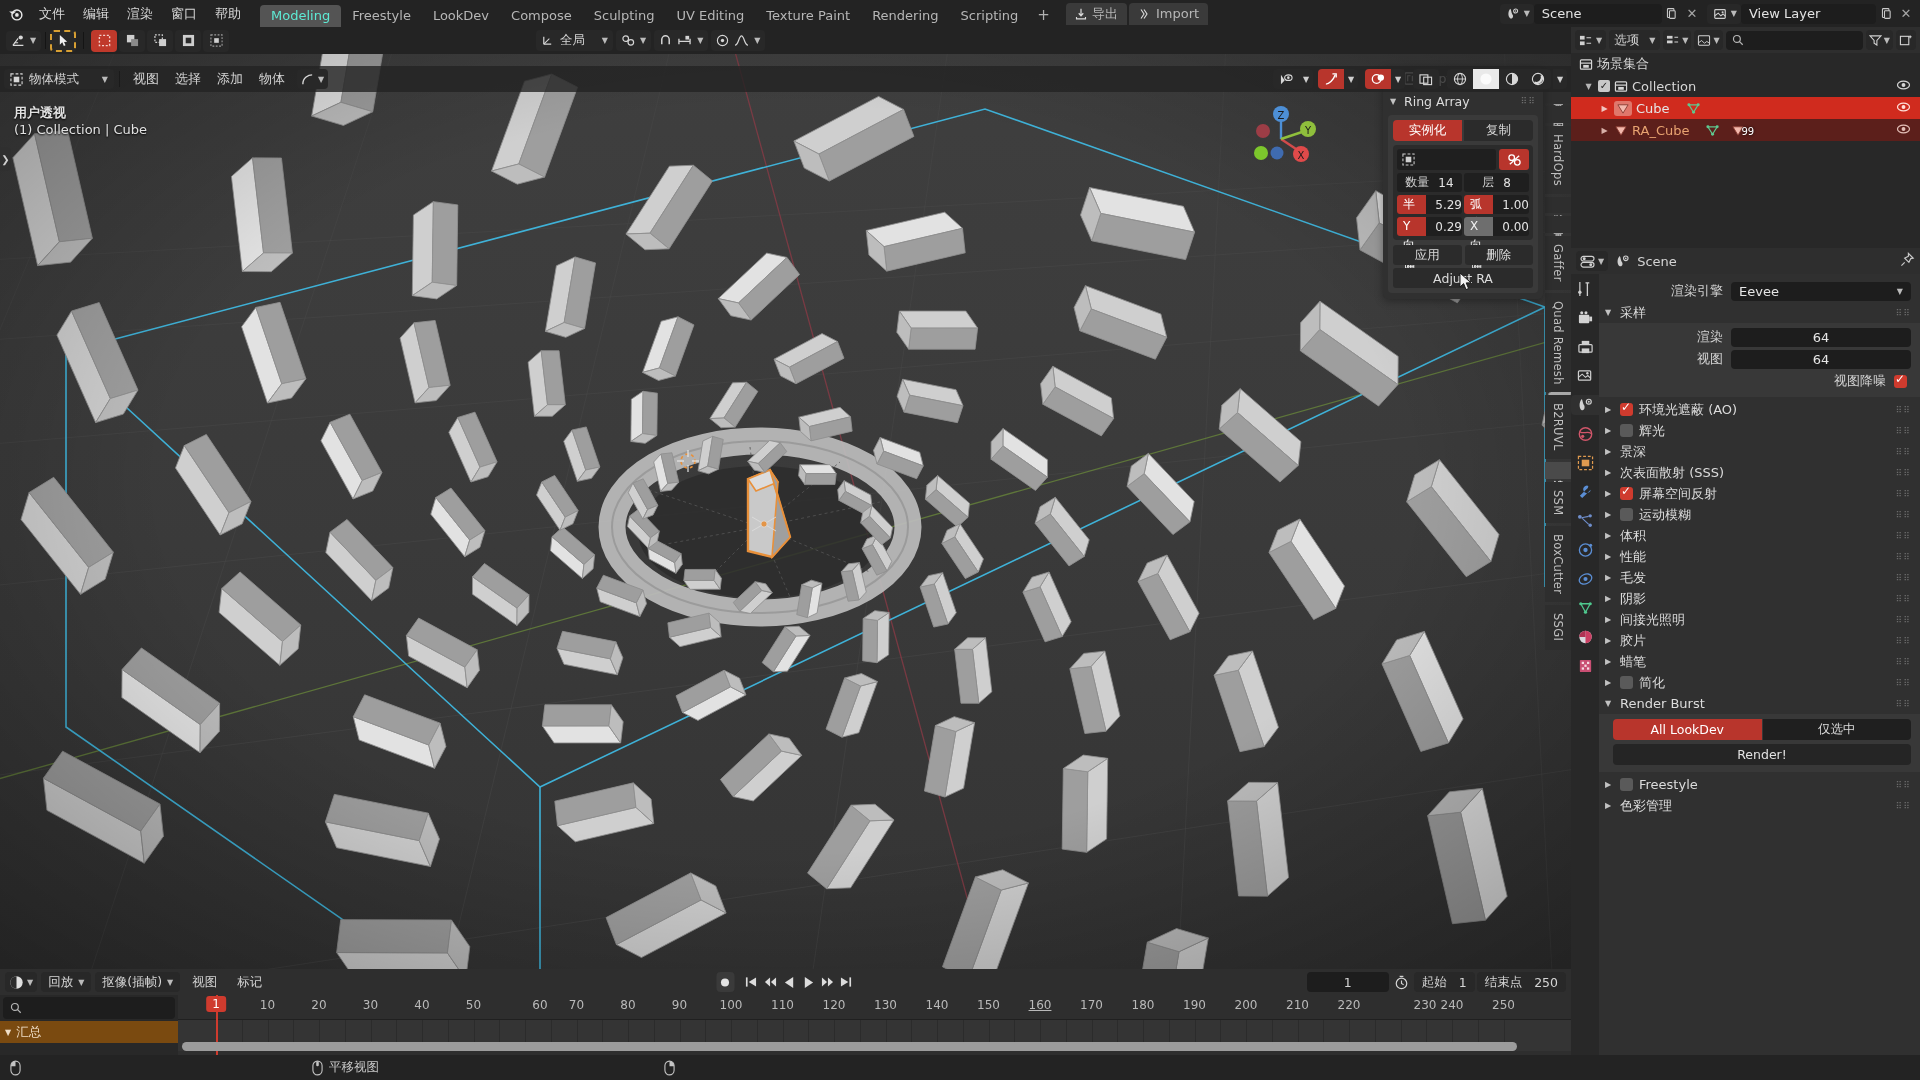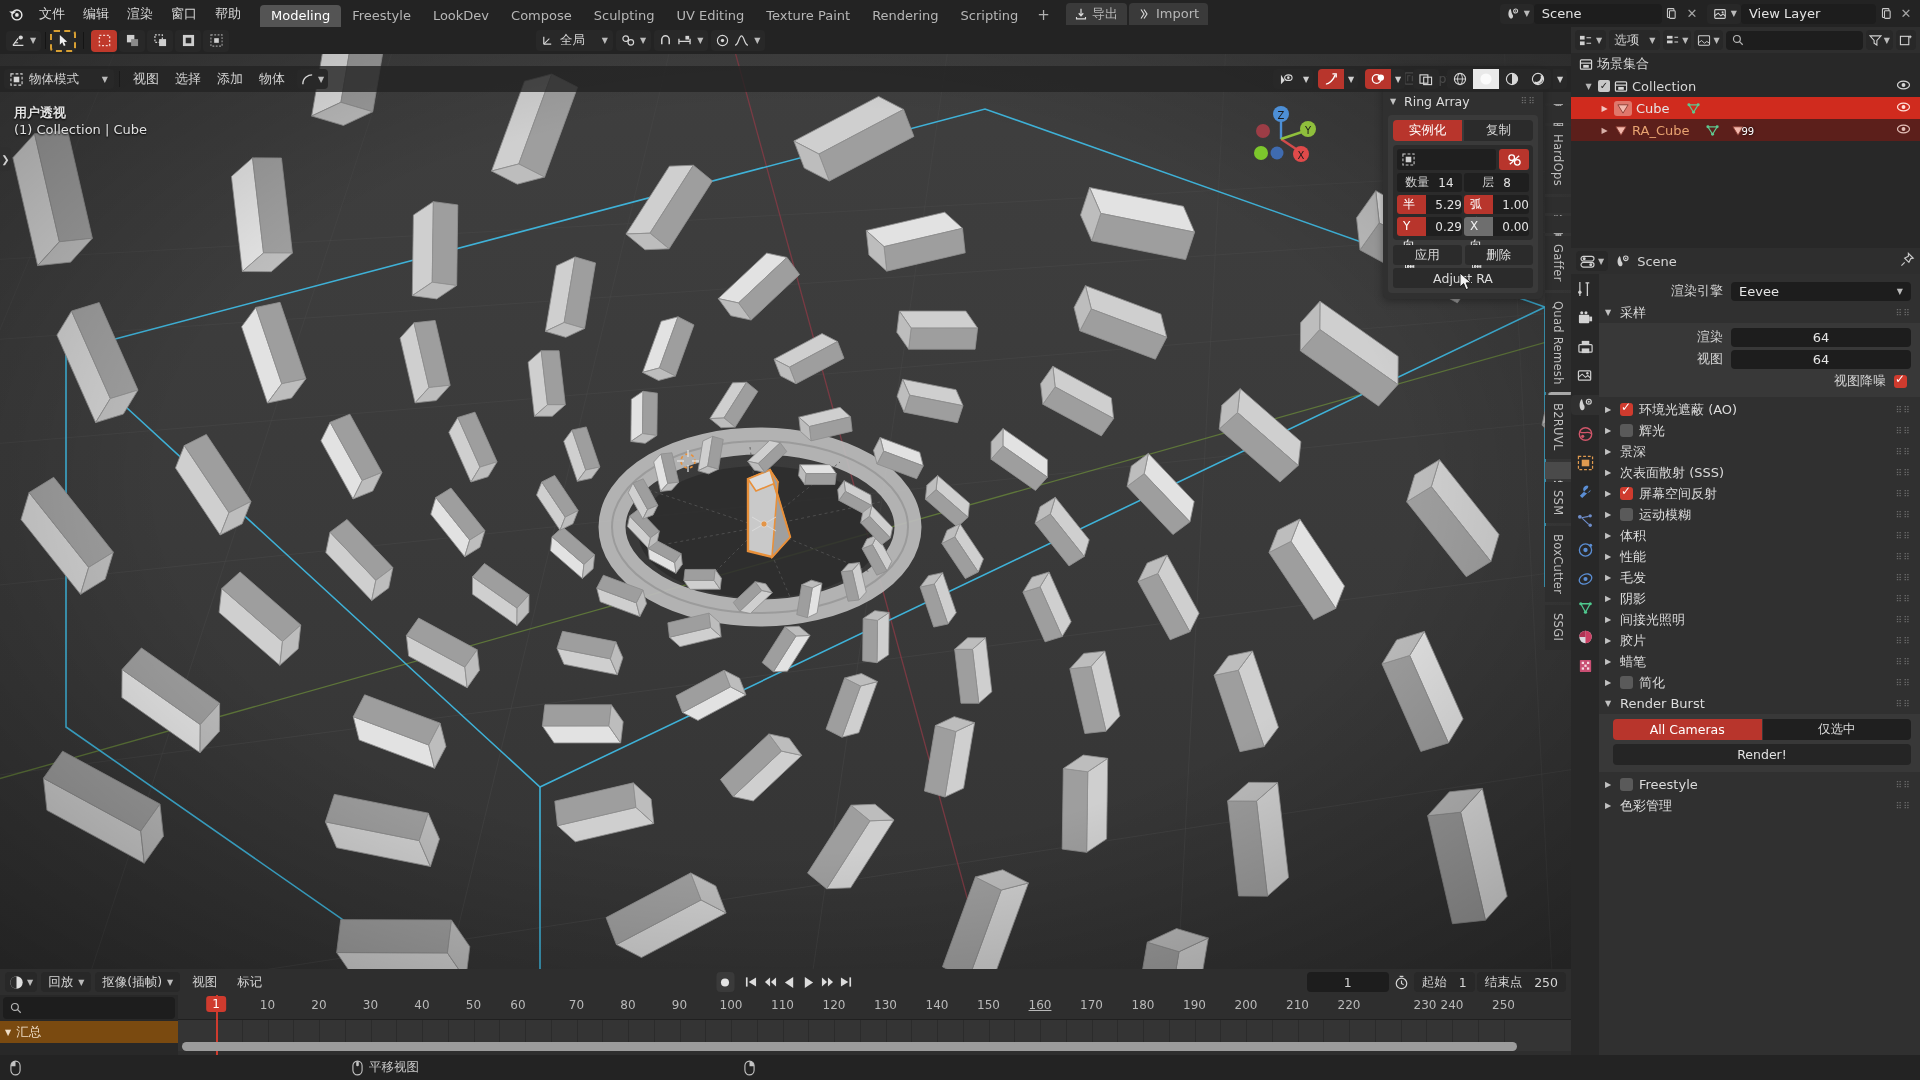--- a/index.html
+++ b/index.html
@@ -8,21 +8,21 @@
   #app{ position:relative; width:1920px; height:1080px; }
 
   
   .topbar{ position:absolute; left:0; top:0; width:1920px; height:27px; background:#232323;
            display:flex; align-items:center; }
   .blender-logo{ width:30px; height:27px; display:flex; align-items:center; justify-content:center; }
   .menu-item{ padding:0 9px; height:27px; line-height:27px; font-size:13px; color:#d8d8d8; cursor:default; }
   .ws-tabs{ display:flex; align-items:flex-end; height:27px; margin-left:10px; }
   .ws-tab{ padding:0 11px; height:22px; line-height:22px; font-size:13px; color:#b6b6b6;
            border-radius:4px 4px 0 0; cursor:default; }
-  .ws-tab.active{ background:#545454; color:#ffffff; }
+  .ws-tab.active{ background:#545454; color:#5eead4; }
   .ws-plus{ padding:0 8px; color:#b0b0b0; font-size:15px; height:22px; line-height:20px; }
   .topbar-right{ margin-left:auto; display:flex; align-items:center; padding-right:4px; gap:0px; }
   .field-dark{ background:#1d1d1d; border-radius:4px; height:20px; display:flex; align-items:center;
                padding:0 8px; font-size:13px; color:#e3e3e3; }
   .icon-btn{ height:20px; min-width:20px; display:flex; align-items:center; justify-content:center;
              color:#c2c2c2; border-radius:4px; padding:0 3px;}
   .dropin{ background:#282828; border-radius:4px; height:20px; display:flex; align-items:center;
            padding:0 4px 0 6px; gap:4px; }
 
   
@@ -151,21 +151,21 @@
          border-top:1px solid #202020; }
   .gridline{ position:absolute; top:0; bottom:0; width:1px; background:#2b2b2b; }
   .playhead{ position:absolute; top:0; bottom:0; width:2px; background:#cf3b2e; }
   .ph-label{ position:absolute; top:1px; background:#cf3b2e; color:#fff; font-size:12px;
              border-radius:3px; padding:1px 6px; transform:translateX(-50%); }
   .hscroll{ position:absolute; left:182px; bottom:3px; height:9px; background:#9c9c9c;
             border-radius:5px; }
 
   
   .status{ position:absolute; left:0; top:1055px; width:1920px; height:25px; background:#232323;
-           display:flex; align-items:center; font-size:12.5px; color:#c8c8c8;gap:40px; }
+           display:flex; align-items:center; font-size:12.5px; color:#c8c8c8; }
   .st-mouse{ display:flex; align-items:center; gap:6px; padding-left:10px; }
   .st-right{ margin-left:auto; padding-right:14px; color:#bdbdbd; }
 </style>
 </head>
 <body>
 
 <div id="app">
 
   <div class="topbar">
     <div class="blender-logo">
@@ -1500,21 +1500,21 @@
         <span class="dots">⠿⠿</span>
       </div>
 
       <div class="psec">
         <span class="np-tri">▼</span>
         <span>Render Burst</span>
         <span class="dots">⠿⠿</span>
       </div>
       <div class="subpanel" style="padding:5px 9px 7px 14px;">
         <div style="display:flex;gap:1px;height:21px;border-radius:4px;overflow:hidden;">
-          <div style="flex:1;background:#b8352c;color:#fff;display:flex;align-items:center;justify-content:center;font-size:12.5px;">All Cameras</div>
+          <div style="flex:1;background:#b8352c;color:#fff;display:flex;align-items:center;justify-content:center;font-size:12.5px;">All LookDev</div>
           <div style="flex:1;background:#1f1f1f;color:#ddd;display:flex;align-items:center;justify-content:center;font-size:12.5px;">仅选中</div>
         </div>
         <div style="margin-top:4px;height:21px;background:#252525;border-radius:4px;display:flex;align-items:center;justify-content:center;font-size:12.5px;color:#e2e2e2;">Render!</div>
       </div>
 
       <div class="psec">
         <span class="np-tri">▶</span>
         <span class="cbx"></span>
         <span>Freestyle</span>
         <span class="dots">⠿⠿</span>
@@ -1623,21 +1623,21 @@
       </div>
     </div>
 
     <div class="tl-track">
       <div class="ruler" id="tl-ruler">
           <div class="tick" style="left: 89.5px;">10</div>
           <div class="tick" style="left: 141px;">20</div>
           <div class="tick" style="left: 192.5px;">30</div>
           <div class="tick" style="left: 244px;">40</div>
           <div class="tick" style="left: 295.5px;">50</div>
-          <div class="tick" style="left: 340px; text-align: center;">60</div>
+          <div class="tick" style="left: 362px; text-align: center;">60</div>
           <div class="tick" style="left: 398.5px;">70</div>
           <div class="tick" style="left: 450px;">80</div>
           <div class="tick" style="left: 501.5px;">90</div>
           <div class="tick" style="left: 553px;">100</div>
           <div class="tick" style="left: 604.5px;">110</div>
           <div class="tick" style="left: 656px;">120</div>
           <div class="tick" style="left: 707.5px;">130</div>
           <div class="tick" style="left: 759px;">140</div>
           <div class="tick" style="left: 810.5px;">150</div>
           <div class="tick" style="left: 862px; text-decoration: underline;">160</div>

